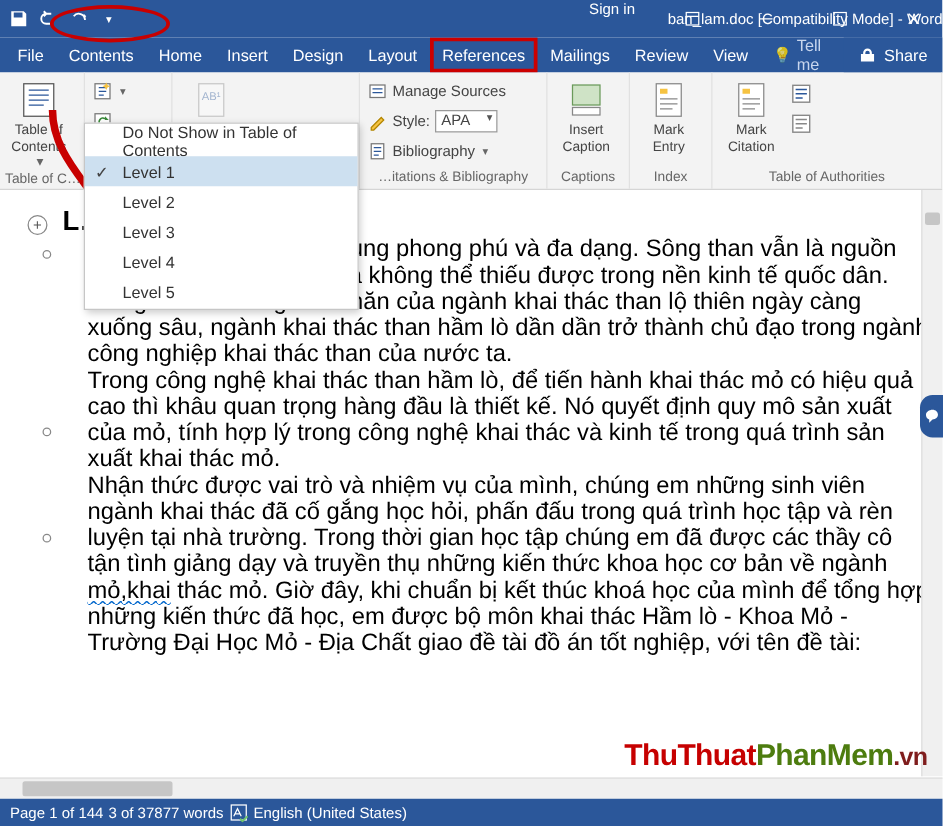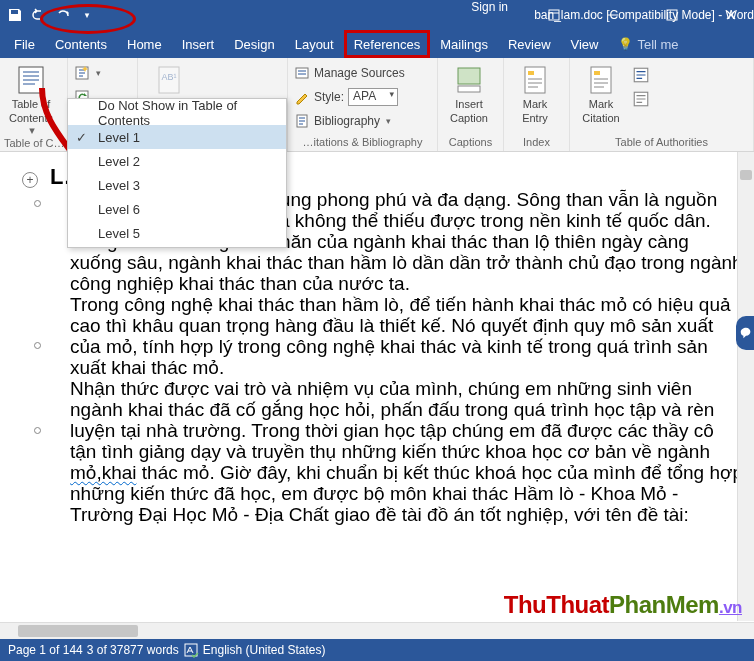--- a/index.html
+++ b/index.html
@@ -61,21 +61,21 @@
   
   .vscroll { position: absolute; right: 0; top: 152px; bottom: 40px; width: 17px; background: #f0f0f0; border-left: 1px solid #ddd; }
   .vscroll .thumb { position: absolute; left: 2px; right: 2px; top: 18px; height: 10px; background: #c6c6c6; border-radius: 2px; }
   .hscroll { position: absolute; left: 0; right: 0; bottom: 22px; height: 17px; background: #f0f0f0; border-top: 1px solid #ddd; }
   .hscroll .thumb { position: absolute; top: 2px; bottom: 2px; left: 18px; width: 120px; background: #c6c6c6; border-radius: 2px; }
 
   
   .watermark { position: absolute; right: 12px; bottom: 42px; font-family: Arial, sans-serif; font-size: 24px; font-weight: bold; letter-spacing: -0.5px; z-index: 30; }
   .wm1 { color: #c60000; }
   .wm2 { color: #4d7c0f; }
-  .wm3 { color: #8b5cf6; font-size: 17px; text-decoration: underline; }
+  .wm3 { color: #7f1d1d; font-size: 20px; }
 
   
   .statusbar { position: absolute; left: 0; right: 0; bottom: 0; height: 22px; background: #2b579a; color: #fff; display: flex; align-items: center; font-size: 12px; gap: 4px; padding: 0 8px; }
   .statusbar .spell { width: 16px; height: 16px; }
 
   
   .feedback { position: absolute; right: -2px; top: 316px; width: 20px; height: 34px; background: #2b579a; border-radius: 10px 0 0 10px; display: flex; align-items: center; justify-content: center; z-index: 60; }
   .feedback svg { width: 14px; height: 14px; fill: #fff; }
 
   .sel { border:1px solid #999; background:#fff; font-size:12px; height:18px; padding:0 14px 0 4px; position:relative; }
@@ -138,20 +138,26 @@
   <div class="tab">Contents</div>
   <div class="tab">Home</div>
   <div class="tab">Insert</div>
   <div class="tab">Design</div>
   <div class="tab">Layout</div>
   <div class="tab active">References</div>
   <div class="tab">Mailings</div>
   <div class="tab">Review</div>
   <div class="tab">View</div>
   <div class="tab tellme">Tell me</div>
+  <div class="share">
+    <svg viewBox="0 0 16 16">
+        <path fill="#fff" d="M8 2a4 4 0 00-4 4v1H2v7h12V7h-2V6a4 4 0 00-4-4zm0 2a2 2 0 012 2v1H6V6a2 2 0 012-2z"></path>
+      </svg>
+    <span>Share</span>
+  </div>
 </div>
 
 <div class="ribbon">
 
   <div class="group" style="width:68px">
     <div class="group-body">
       <div class="bigbtn">
         <svg class="ic" viewBox="0 0 32 32">
             <rect x="4" y="3" width="24" height="26" fill="#fff" stroke="#555"></rect>
             <path stroke="#2b579a" d="M8 8h16M8 12h16M8 16h16M8 20h12"></path>
@@ -292,21 +298,21 @@
 </svg>
 
 <div class="dropdown">
   <div class="dd-item">Do Not Show in Table of Contents</div>
   <div class="dd-item selected">
     <span class="check">✓</span>
     <span>Level 1</span>
   </div>
   <div class="dd-item">Level 2</div>
   <div class="dd-item">Level 3</div>
-  <div class="dd-item">Level 6</div>
+  <div class="dd-item">Level 4</div>
   <div class="dd-item">Level 5</div>
 </div>
 
 <div class="docwrap">
   <div class="gutter">
     <div class="collapse-ctl">+</div>
     <div class="para-dot" style="top:48px"></div>
     <div class="para-dot" style="top:190px"></div>
     <div class="para-dot" style="top:275px"></div>
   </div>

